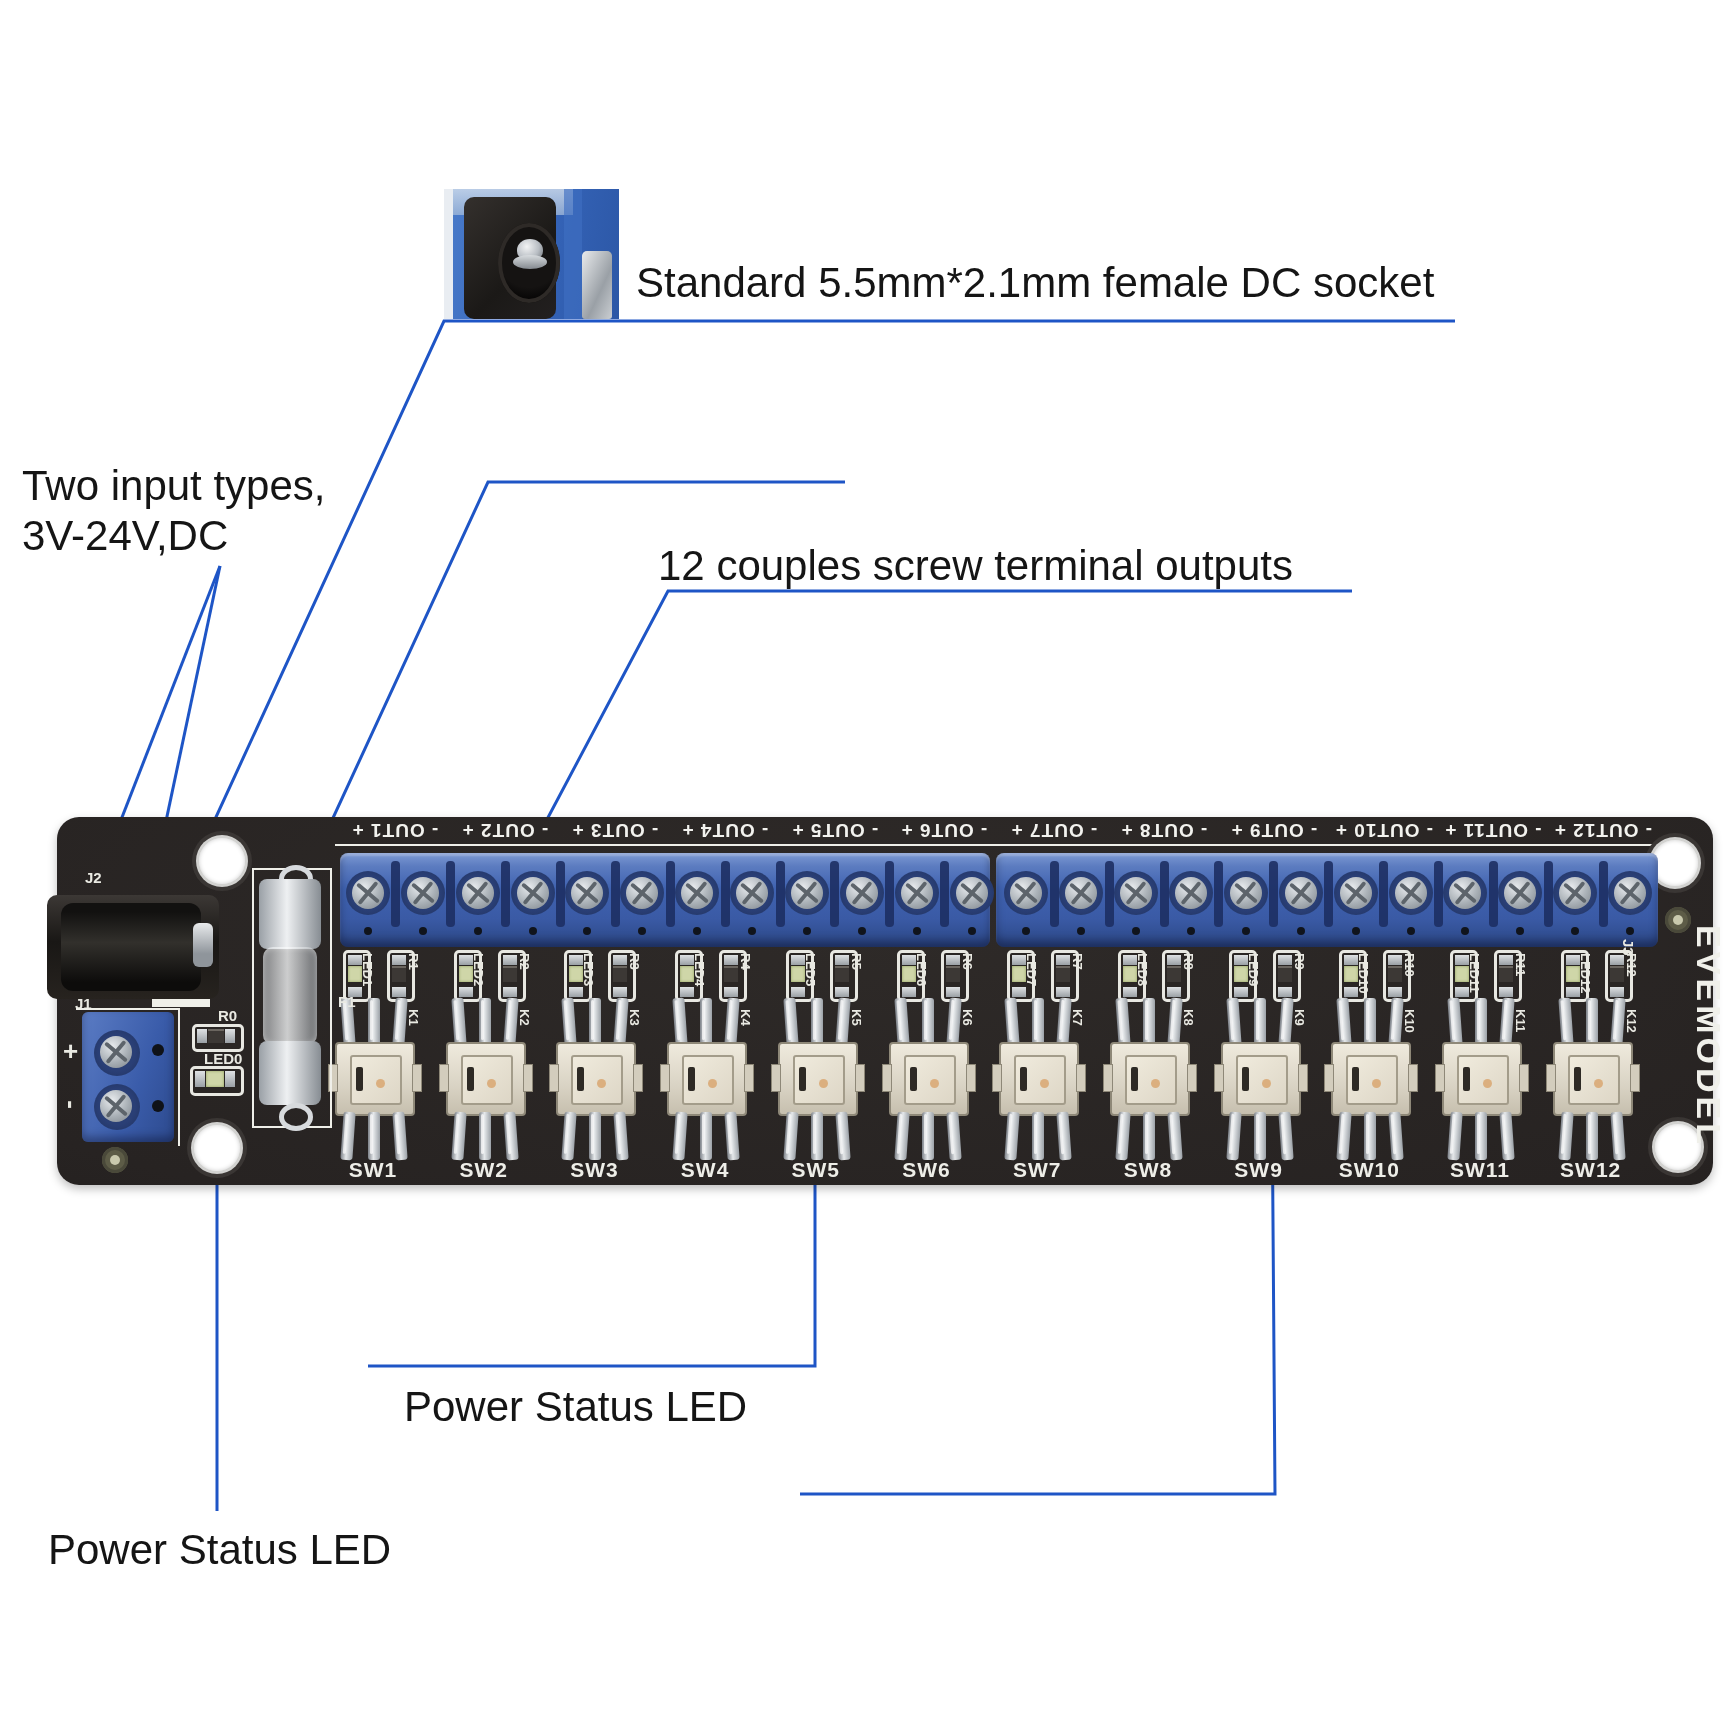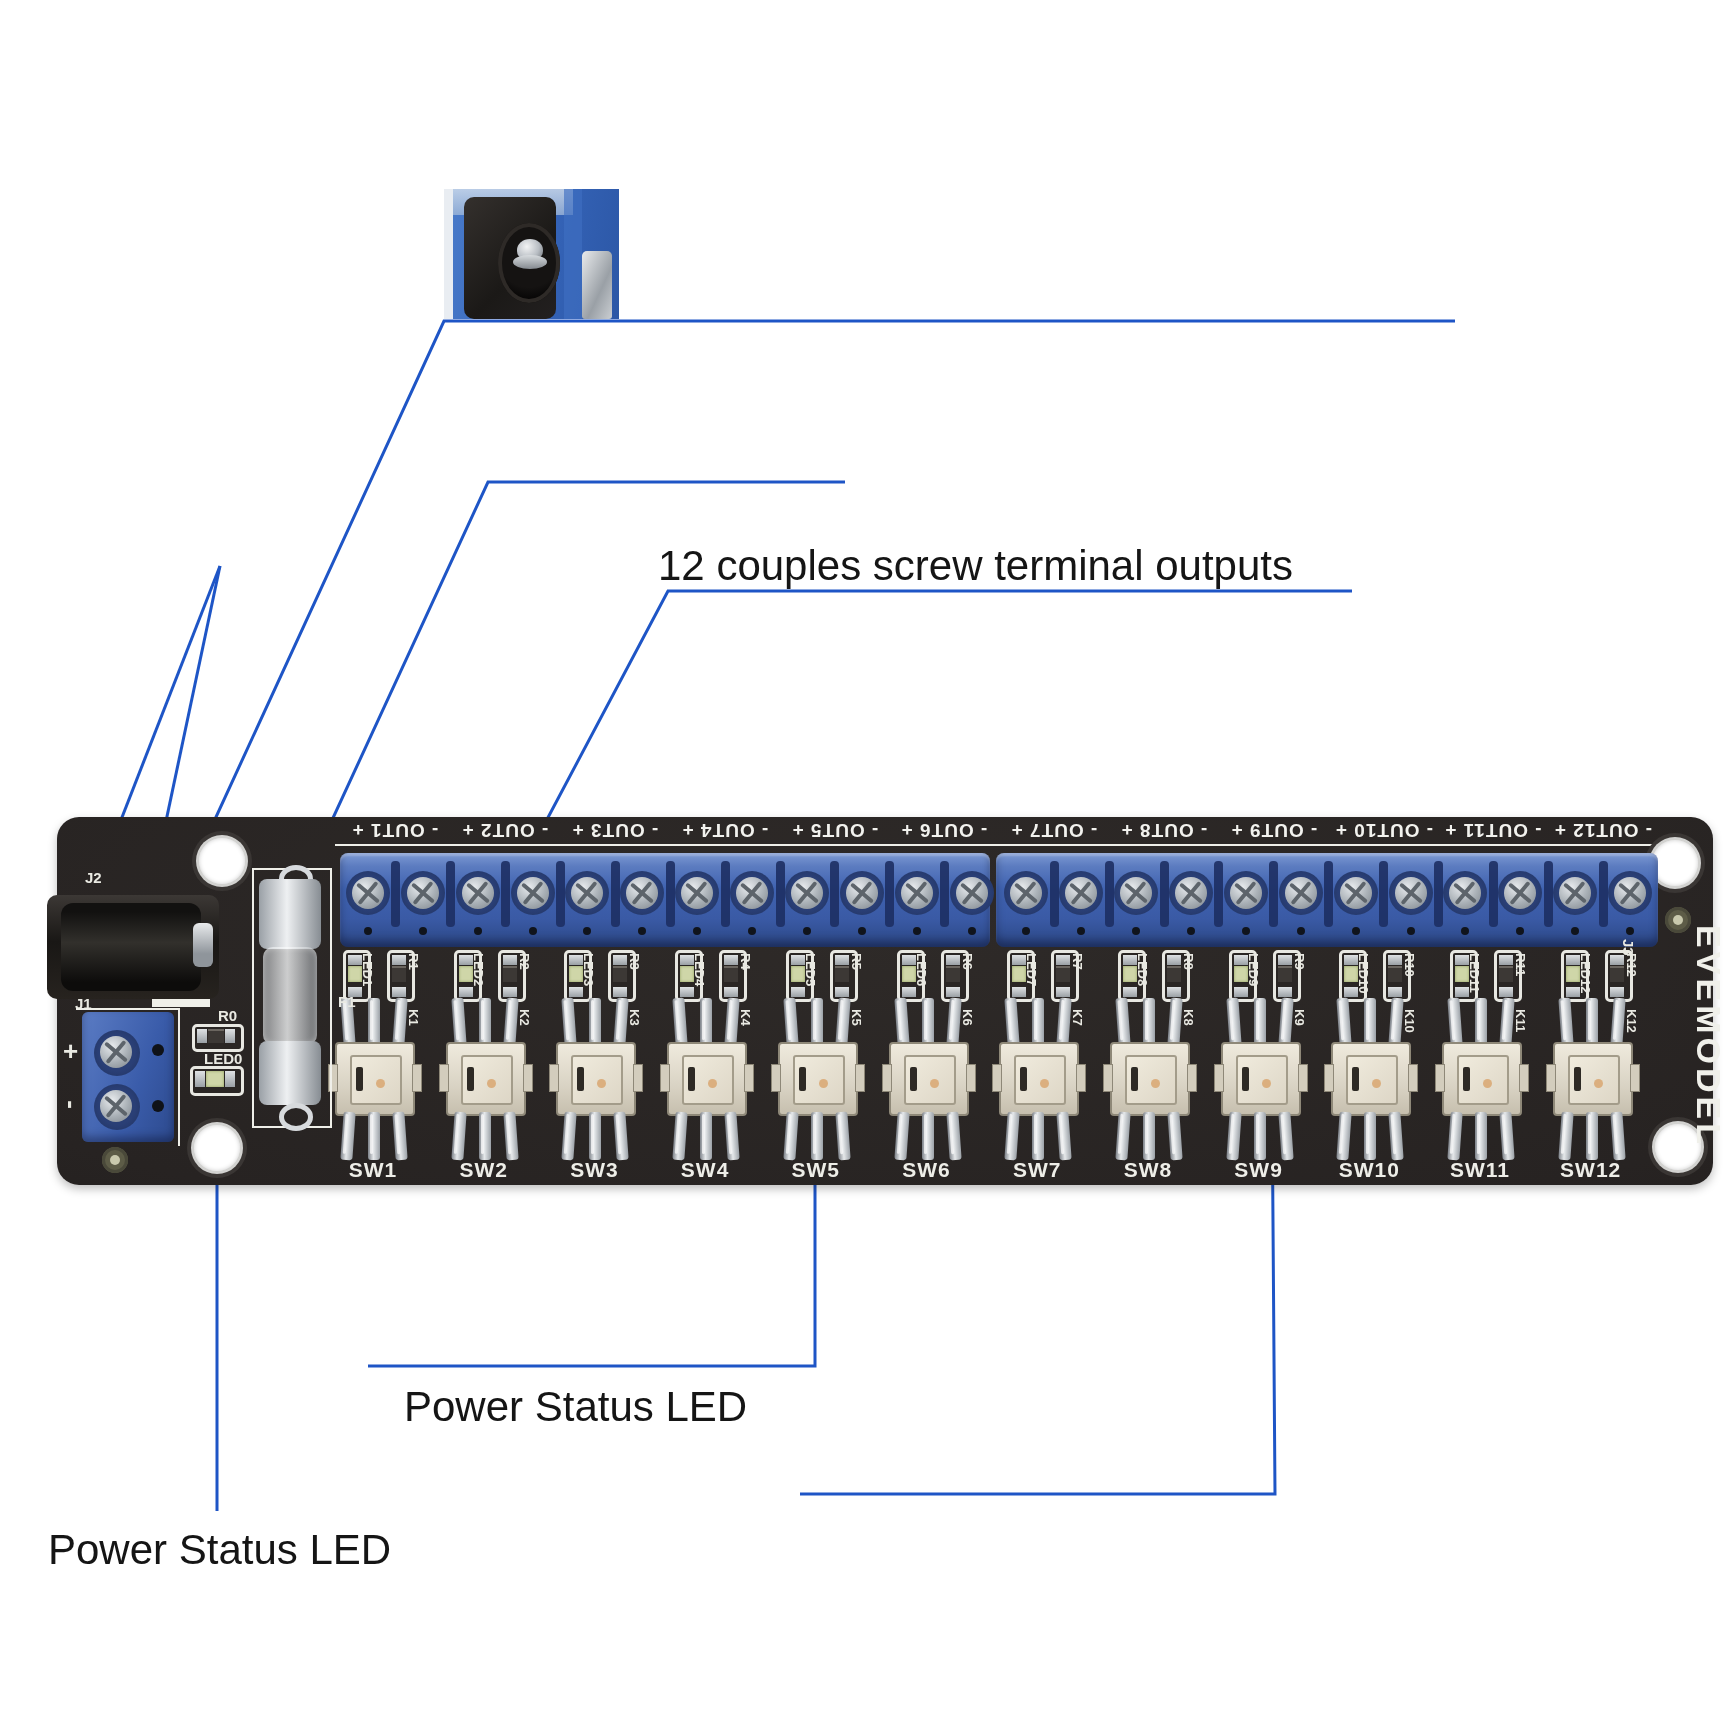--- a/index.html
+++ b/index.html
@@ -116,20 +116,25 @@
     <div class="glare"></div>
     <div class="bluecol"></div>
     <div class="jack">
       <div class="hole"></div>
       <div class="pin"></div>
       <div class="pinbase"></div>
     </div>
     <div class="clip"></div>
   </div>
 
+  <div class="lbl" style="left:636px;top:258px;">Standard 5.5mm*2.1mm female DC socket</div>
+  <div class="lbl" style="left:22px;top:461px;">
+    <div>Two input types,</div>
+    <div>3V-24V,DC</div>
+  </div>
   <div class="lbl" style="left:658px;top:541px;">12 couples screw terminal outputs</div>
   <div class="lbl" style="left:404px;top:1382px;">Power Status LED</div>
   <div class="lbl" style="left:48px;top:1525px;">Power Status LED</div>
 
   <div id="board">
 
     <div class="silk" style="left:278px;top:27px;width:1330px;height:2px;"></div>
 
     <div class="hole" style="left:142px;top:21px;"></div>
     <div class="hole" style="left:137px;top:308px;"></div>

